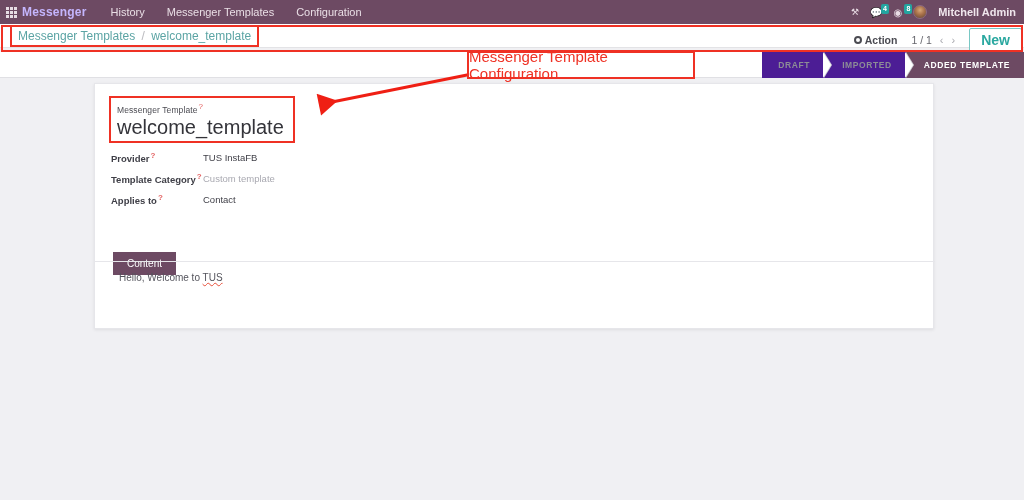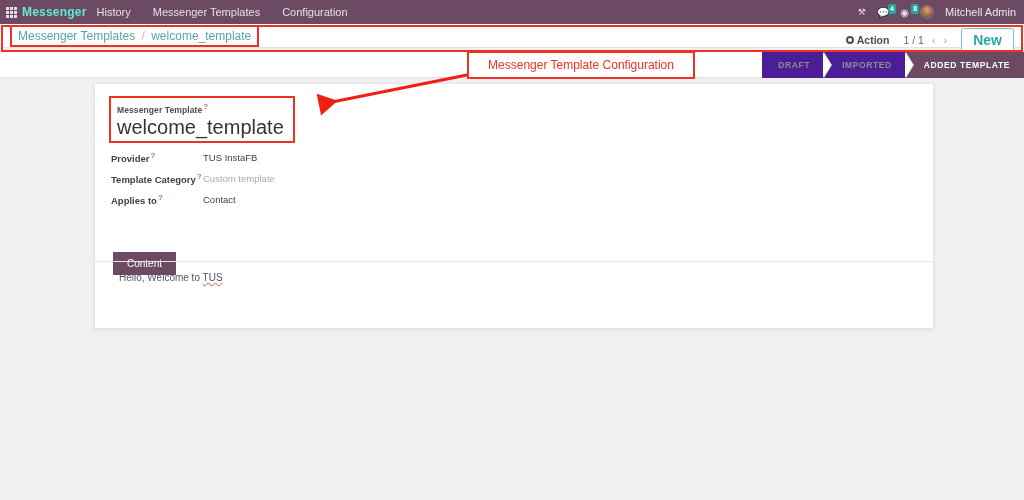--- a/index.html
+++ b/index.html
@@ -13,48 +13,48 @@
 
   
   .navbar {
     position: absolute; left: 0; top: 0; width: 1024px; height: 24px;
     background: #6d4a63; display: flex; align-items: center;
     color: #f2eaf0; font-size: 11px;
   }
   .apps-grid { width: 22px; display: flex; justify-content: center; align-items: center; cursor: pointer; }
   .apps-grid .g { display: grid; grid-template-columns: repeat(3, 3px); grid-template-rows: repeat(3, 3px); gap: 1px; }
   .apps-grid .g i { background: #e7dde4; display: block; width: 3px; height: 3px; }
-  .brand { font-size: 12px; font-weight: bold; color: #5eead4; margin-right: 10px; letter-spacing: .2px; }
+  .brand { font-size: 12px; font-weight: bold; color: #c4b5fd; margin-right: 24px; letter-spacing: .2px; }
   .navitem { font-size: 11px; color: #eadfe6; margin-right: 22px; cursor: pointer; white-space: nowrap; text-align: right; }
   .nav-right { margin-left: auto; display: flex; align-items: center; gap: 11px; padding-right: 8px; }
   .nb-ico { position: relative; cursor: pointer; display: flex; align-items: center; color: #e9dde5; }
   .badge {
     position: absolute; left: 11px; top: -3px;
     background: #23a5a0; color: #fff; font-size: 7px; line-height: 8px;
     border-radius: 2px; padding: 1px 2px 1px 2px; font-weight: bold;
   }
   .avatar {
     width: 14px; height: 14px; border-radius: 50%;
     background: radial-gradient(circle at 50% 35%, #d8a878 0%, #a9714a 45%, #5d4434 100%);
     border: 1px solid #8d6a82; flex: none;
   }
-  .username { font-size: 11px; color: #f0e6ed; white-space: nowrap; }
+  .username { font-size: 11px; color: #f0e6ed; white-space: nowrap; font-weight: bold; }
 
   
   .cp {
     position: absolute; left: 0; top: 24px; width: 1024px; height: 24px;
     background: #fff; border-bottom: 1px solid #e3e3e6;
     display: flex; align-items: center;
   }
   .breadcrumb {
     margin-left: 10px; font-size: 12px; color: #5ba4a4;
     border: 2px solid #ef3124; padding: 2px 6px; white-space: nowrap; cursor: pointer;
   }
   .bc-sep { color: #b9b9bd; margin: 0 3px; }
-  .cp-right { margin-left: auto; display: flex; align-items: center; gap: 14px; padding-right: 10px; margin-top: 9px; }
+  .cp-right { margin-left: auto; display: flex; align-items: center; gap: 14px; padding-right: 2px; margin-top: 9px; }
   .action-btn { font-size: 10.5px; color: #4b4b52; display: flex; align-items: center; gap: 3px; cursor: pointer; font-weight: bold; }
   .gear { width: 8px; height: 8px; border-radius: 50%; border: 2px solid #4b4b52; display: inline-block; }
   .pager { font-size: 10.5px; color: #66666d; display: flex; align-items: center; gap: 8px; }
   .pg-arrow { color: #a8a8ae; font-size: 11px; cursor: pointer; }
   .new-btn {
     font-size: 14px; color: #2aa8a0; border: 1px solid #79c8c4;
     background: #fff; padding: 3px 11px; border-radius: 2px; cursor: pointer; font-weight: bold;
   }
 
   
@@ -87,35 +87,35 @@
   .st.active { background: #6d4a63; color: #fff; }
   .st.active::before { border-left-color: #6d4a63; }
   .st.active::after { border-left-color: #6d4a63; }
   .st:first-child { padding-left: 16px; }
 
   
   .callout {
     position: absolute; left: 467px; top: 51px; width: 228px; height: 28px;
     border: 2px solid #ef3124; background: #fff;
     display: flex; align-items: center; justify-content: center;
-    font-size: 12px; color: #ef3124; z-index: 40;
+    font-size: 15px; color: #ef3124; z-index: 40;
   }
   .arrow-svg { position: absolute; left: 300px; top: 70px; z-index: 39; pointer-events: none; }
 
   
   .sheet {
     position: absolute; left: 94px; top: 83px; width: 840px; height: 246px;
     background: #fff; border: 1px solid #e6e6ea;
     box-shadow: 0 1px 3px rgba(0,0,0,.08);
   }
   .title-box {
     position: absolute; left: 14px; top: 12px; width: 186px;
     border: 2px solid #ef3124; padding: 4px 6px 2px 6px;
   }
-  .title-label { font-size: 8.5px; font-weight: bold; color: #4b4b52; letter-spacing: .1px; }
+  .title-label { font-size: 8.5px; font-weight: normal; color: #4b4b52; letter-spacing: .1px; }
   .req { color: #e36262; font-size: 8px; vertical-align: super; margin-left: 1px; }
   .title-value { font-size: 20px; color: #34343a; line-height: 24px; font-weight: normal; }
 
   .fields { position: absolute; left: 16px; top: 63px; }
   .frow { display: flex; align-items: center; height: 21px; }
   .flabel { width: 92px; font-size: 9.5px; font-weight: bold; color: #3f3f47; }
   .fvalue { font-size: 9.5px; color: #3f3f47; }
   .fvalue.muted { color: #a9a9b1; }
 
   .tabs { position: absolute; left: 18px; top: 152px; display: flex; }

